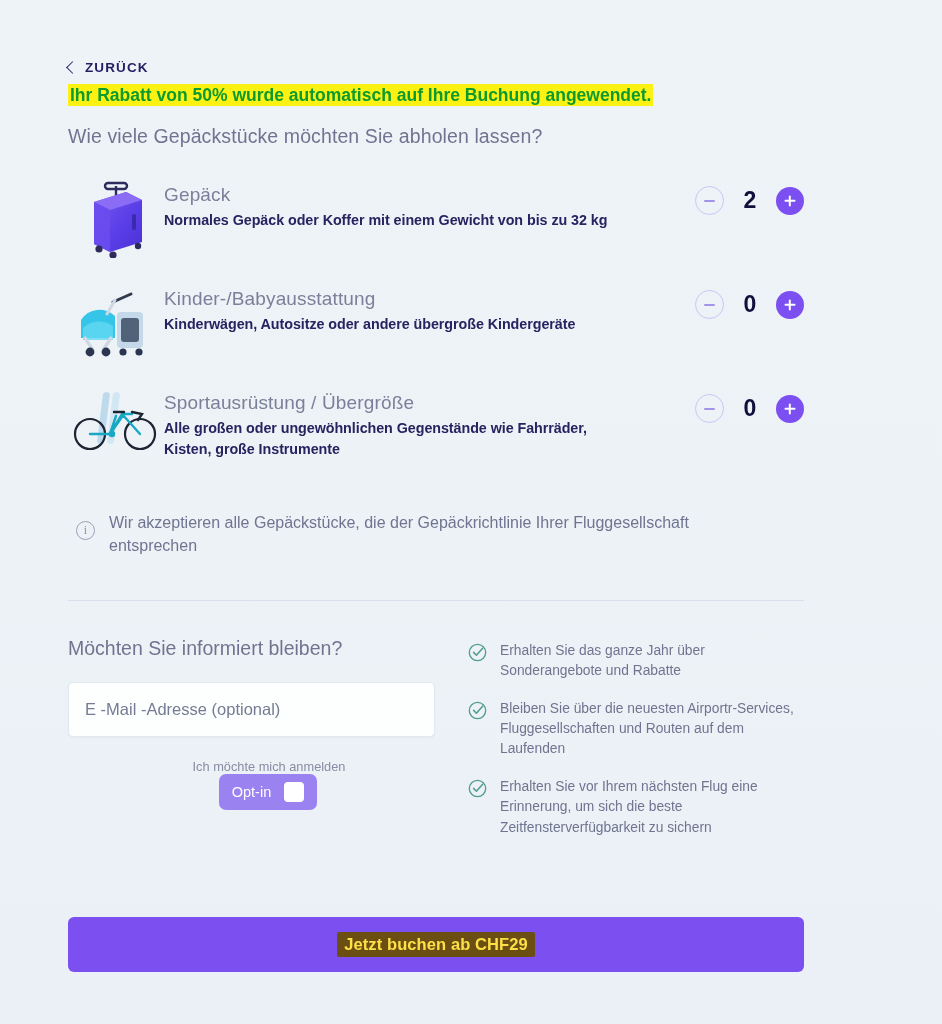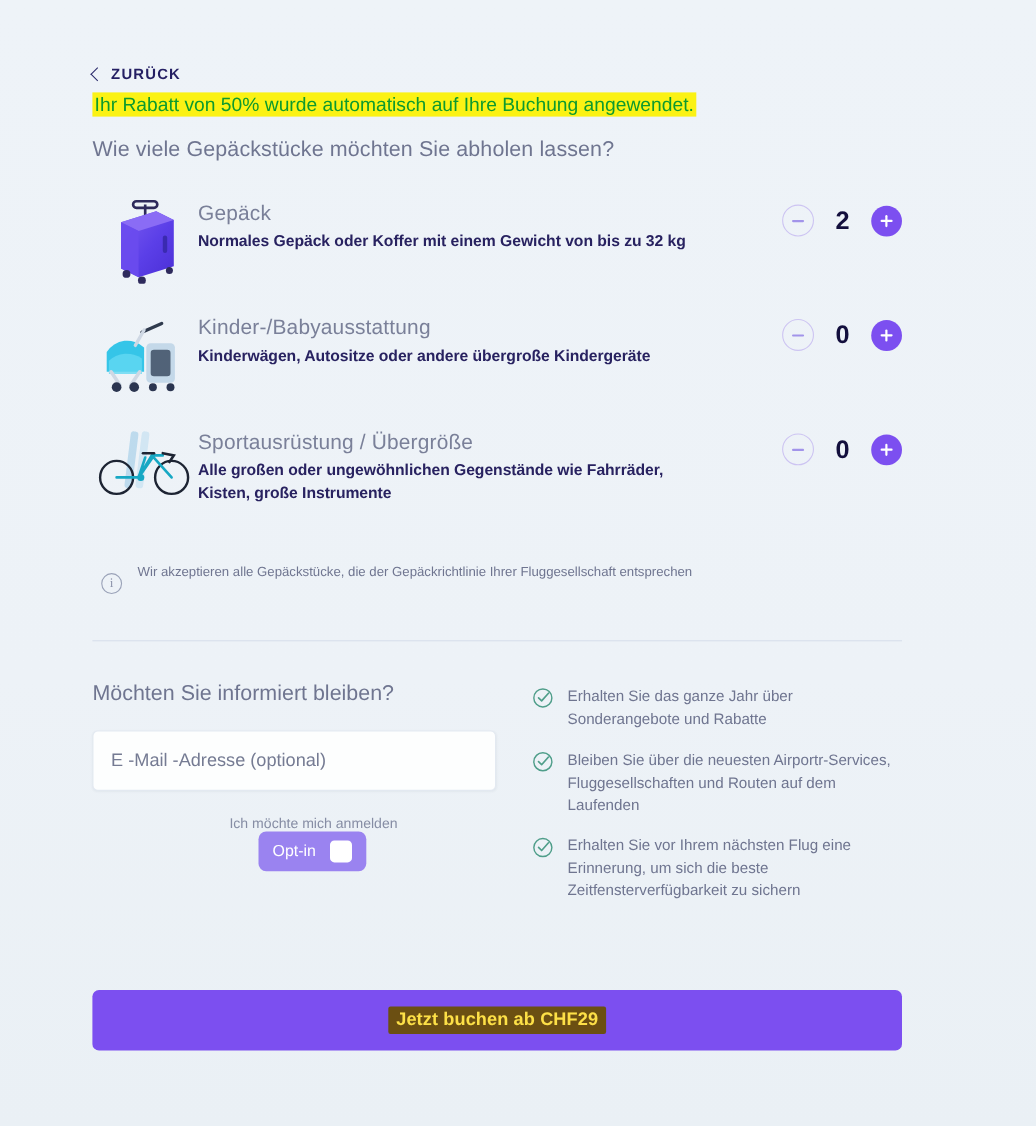--- a/index.html
+++ b/index.html
@@ -11,21 +11,21 @@
     overflow: hidden;
   }
   .page {
     position: relative;
     width: 942px;
     height: 1024px;
     background: linear-gradient(180deg, #eef3f8 0%, #edf2f7 60%, #eaf0f5 100%);
   }
   .content {
     position: absolute;
-    left: 84px;
+    left: 68px;
     top: 0;
     width: 736px;
   }
 
   
   .back-link {
     display: flex;
     align-items: center;
     gap: 8px;
     margin-top: 60px;
@@ -47,21 +47,21 @@
     color: #241f63;
   }
 
   
   .discount-wrap { margin-top: 8px; }
   .discount {
     display: inline;
     background: #fbf214;
     color: #0d9a2e;
     font-size: 17.5px;
-    font-weight: 400;
+    font-weight: 700;
     line-height: 1.45;
     padding: 1px 2px;
     box-decoration-break: clone;
     -webkit-box-decoration-break: clone;
   }
 
   
   .question {
     margin-top: 17px;
     font-size: 19.5px;
@@ -166,21 +166,21 @@
     width: 19px; height: 19px;
     border-radius: 50%;
     border: 1.3px solid #9aa2b8;
     color: #8d94ab;
     font-size: 12px;
     font-family: "Liberation Serif", serif;
     display: flex; align-items: center; justify-content: center;
     margin-top: 9px;
   }
   .info-text {
-    font-size: 12px;
+    font-size: 16px;
     color: #6f7590;
     line-height: 1.42;
     max-width: 650px;
   }
 
   
   .divider {
     height: 1px;
     background: #d7dfeb;
     margin-top: 42px;

